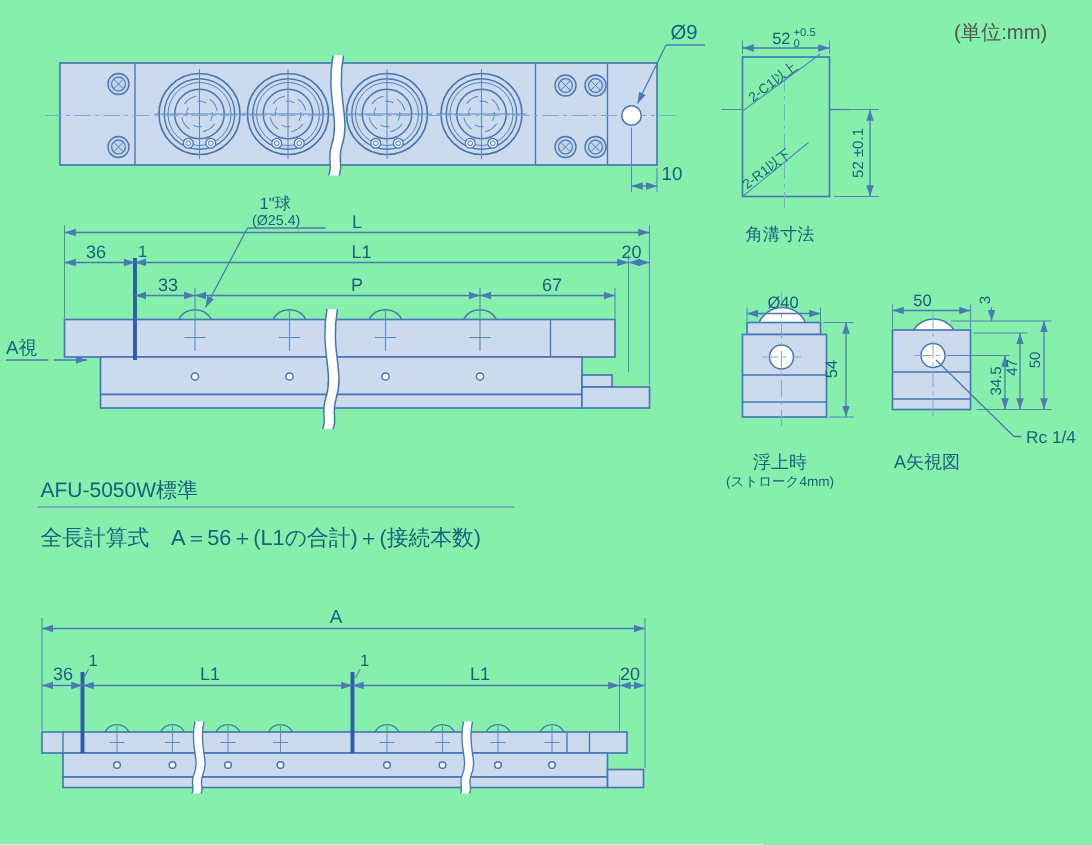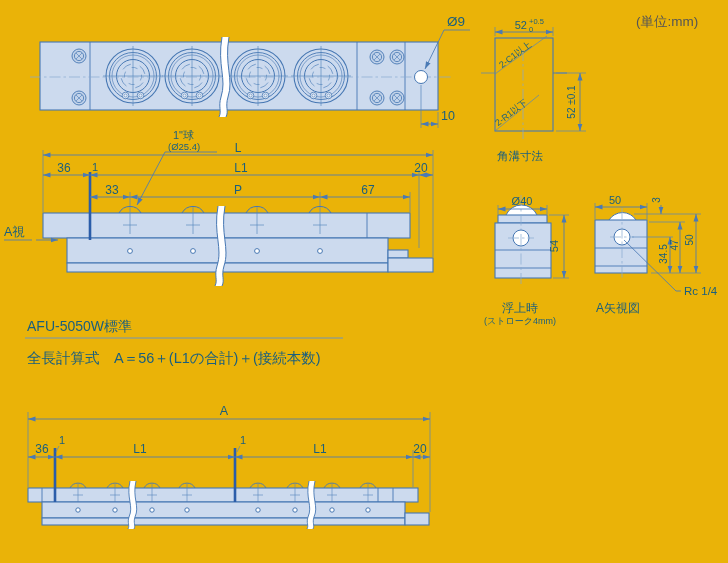--- a/index.html
+++ b/index.html
@@ -1,16 +1,16 @@
 <!DOCTYPE html>
 <html><head>
 <meta charset="utf-8">
 <style>
   html,body{margin:0;padding:0;background:#fff;}
-  #stage{position:relative;width:728px;height:563px;background:#eab308;overflow:hidden;
+  #stage{position:relative;width:728px;height:563px;background:#86efac;overflow:hidden;
          font-family:"Liberation Sans","DejaVu Sans",sans-serif;}
   svg{position:absolute;left:0;top:0;}
   svg text{fill:#1a5f7e;font-family:"Liberation Sans","DejaVu Sans",sans-serif;}
   .fl{fill:#ccdaee;stroke:#4677b3;stroke-width:1.1;}
   .ol{fill:none;stroke:#4677b3;stroke-width:1.1;}
   .ln{fill:none;stroke:#4677b3;stroke-width:0.9;}
   .tn{fill:none;stroke:#5585bc;stroke-width:0.7;}
   .dm{fill:none;stroke:#4a7ab5;stroke-width:0.85;}
   .cl{fill:none;stroke:#86a9d0;stroke-width:0.7;stroke-dasharray:11 3 2.5 3;}
   .tk{fill:none;stroke:#2b5da9;stroke-width:2.6;}

